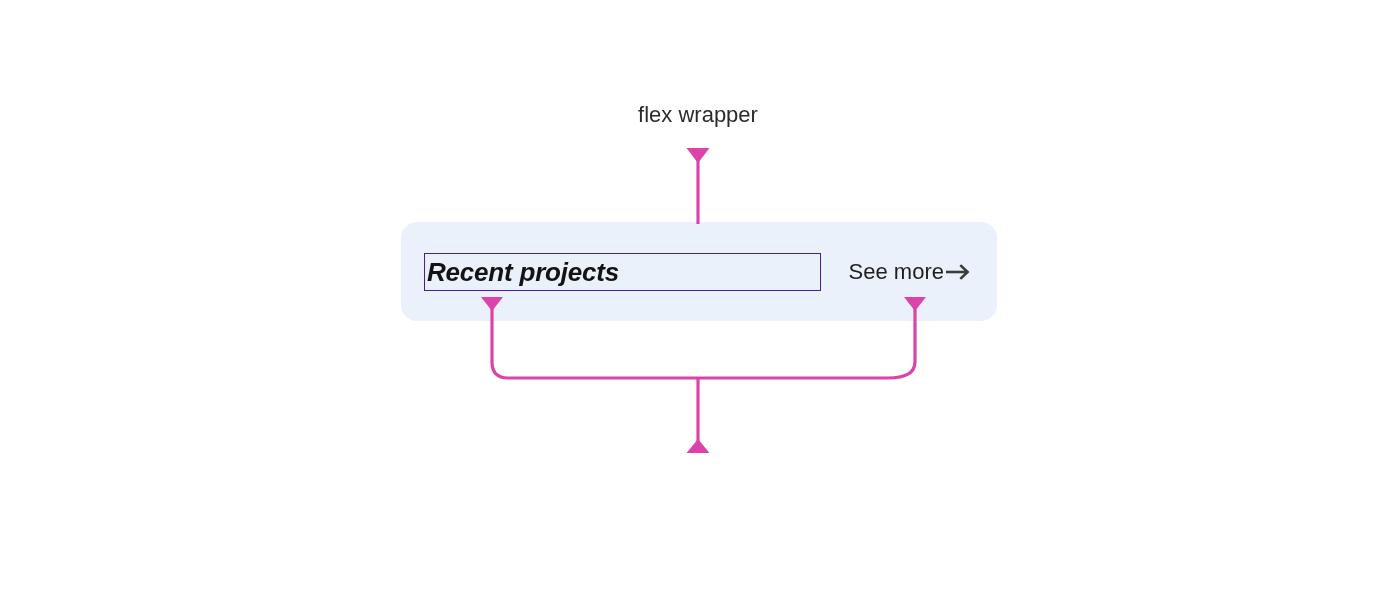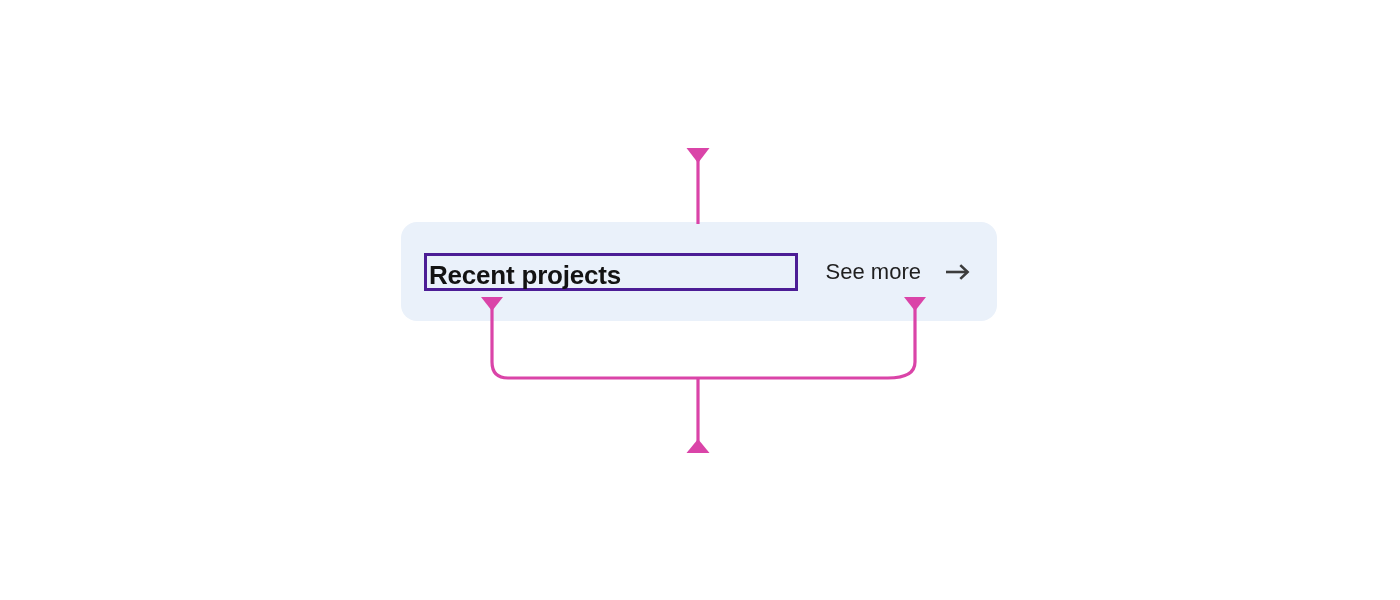--- a/index.html
+++ b/index.html
@@ -81,40 +81,41 @@
     padding: 0 24px 0 23px;
     z-index: 2;
   }
 
   #card-title-item {
     box-sizing: border-box;
     flex: 1 1 auto;
     min-width: 0;
     height: 38px;
     display: flex;
-    align-items: flex-end;
-    border: 3px solid #4c1d95;
+    align-items: center;
+    border: 1px solid #4c1d95;
     padding: 0 2px;
     margin-right: 28px;
+    font-style: italic;
   }
   #card-title-text {
     font-size: 26px;
     font-weight: 700;
     color: #131313;
     letter-spacing: -0.2px;
     line-height: 1;
     white-space: nowrap;
   }
 
   #see-more-item {
     flex: 0 0 auto;
     display: flex;
     flex-direction: row;
     align-items: center;
-    gap: 24px;
+    gap: 1px;
     text-decoration: none;
     color: #1f1f1f;
     padding-right: 2px;
   }
   #see-more-label {
     font-size: 22px;
     font-weight: 400;
     color: #1f1f1f;
     line-height: 1;
     white-space: nowrap;
@@ -124,20 +125,23 @@
     width: 26px;
     height: 20px;
     flex: 0 0 auto;
   }
 </style>
 </head>
 <body>
 
 <div id="stage">
 
+  <div class="annotation-label" id="label-flex-wrapper">
+    <span class="annotation-label-text">flex wrapper</span>
+  </div>
 
 
   <div id="flex-wrapper-card">
 
     <div id="card-title-item">
       <span id="card-title-text">Recent projects</span>
     </div>
 
     <a id="see-more-item" href="#">
       <span id="see-more-label">See more</span>

